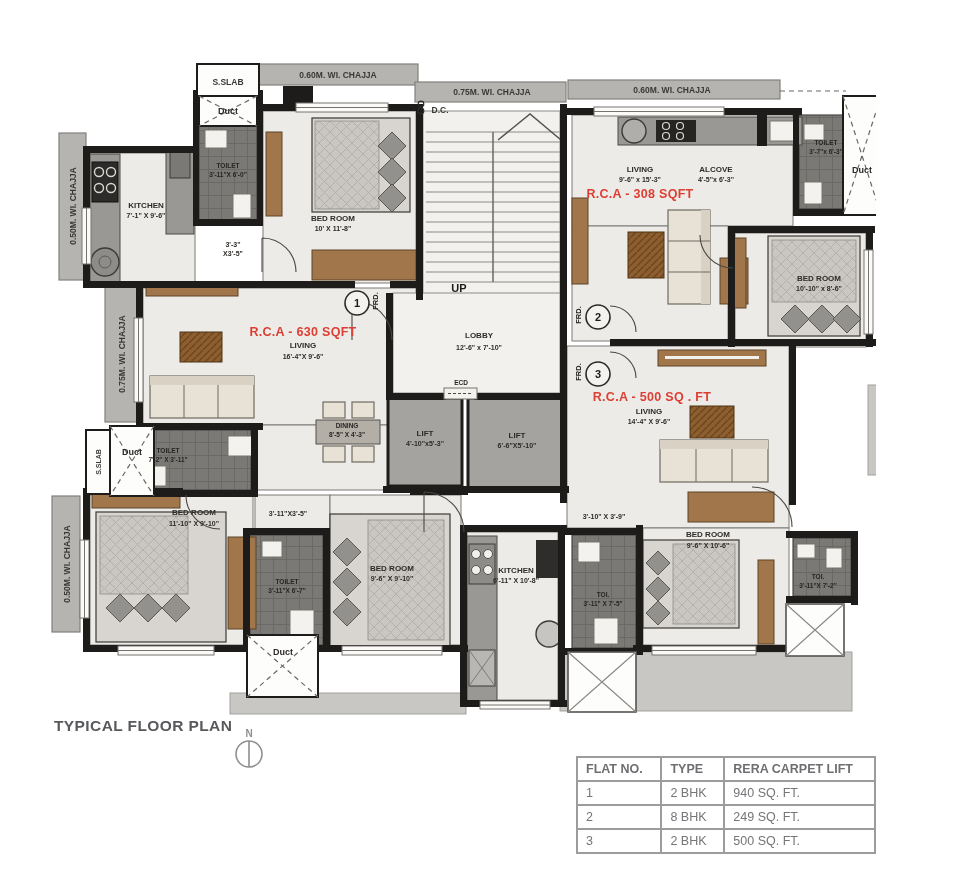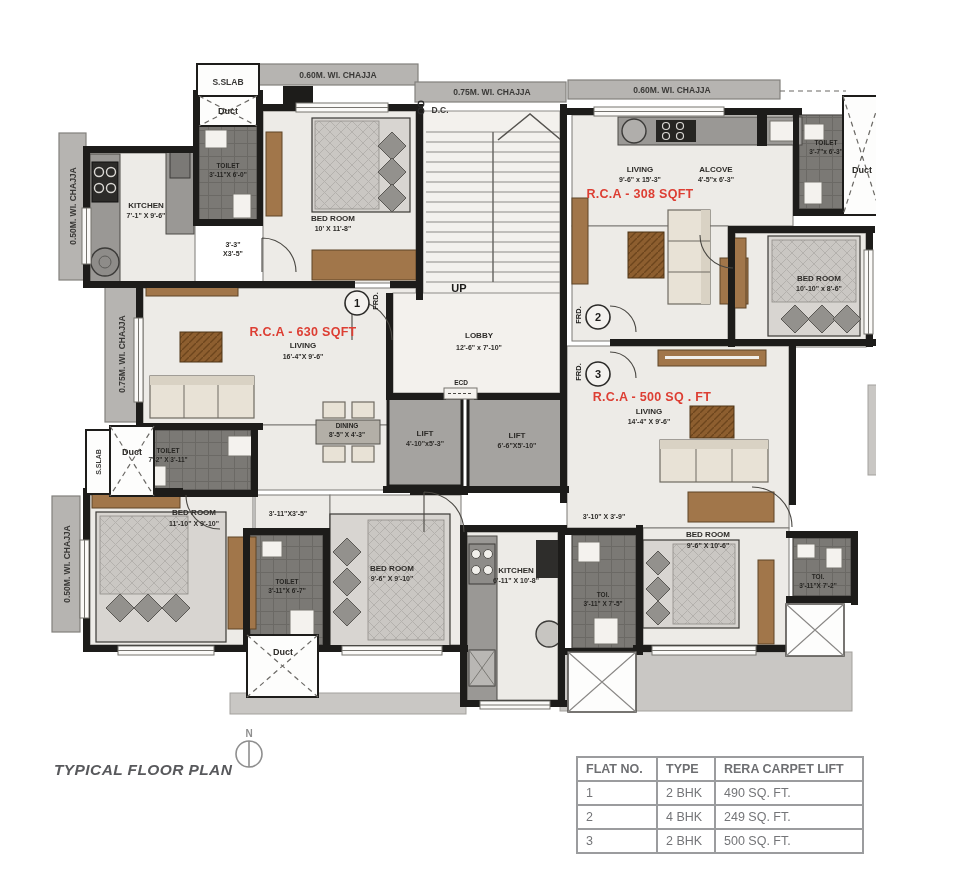--- a/index.html
+++ b/index.html
@@ -33,23 +33,23 @@
   .sofa{fill:#e8e2d6;stroke:#6f6b62;stroke-width:1.2;}
   .sofaback{fill:#d9d2c4;}
   .rug{fill:url(#rug);stroke:#4f3517;stroke-width:1;}
   .counter{fill:#9a9895;stroke:#4c4a47;stroke-width:1;}
   .fix{fill:#f4f2ee;stroke:#76746f;stroke-width:1;}
   .win{fill:#fbfaf8;stroke:#76746f;stroke-width:1;}
   .door{fill:none;stroke:#4a4843;stroke-width:1.1;}
   .xdash{stroke:#6b6965;stroke-width:1.2;stroke-dasharray:5 4;fill:none;}
   .xthin{stroke:#8a8886;stroke-width:1.1;fill:none;}
   
-  .plan-title{position:absolute;left:54px;top:761px;font-size:15.5px;font-weight:bold;color:#58595c;letter-spacing:.4px;font-style:italic;}
+  .plan-title{position:absolute;left:54px;top:717px;font-size:15.5px;font-weight:bold;color:#58595c;letter-spacing:.4px;}
   .flat-table{position:absolute;left:576px;top:756px;border-collapse:collapse;}
-  .flat-table td{border:2px solid #9b9c9e;color:#747578;font-size:12.5px;height:22px;padding:0 0 0 8px;white-space:nowrap;}
+  .flat-table td{border:2px solid #9b9c9e;color:#747578;font-size:12.5px;height:22px;padding:0 9px 0 8px;white-space:nowrap;}
   .flat-table tr.hdr td{font-weight:bold;color:#6e6f72;}
   .col-flat{width:70px;}
   .col-type{width:48px;}
   .col-area{width:138px;}
 </style>
 </head>
 <body>
 
 <div class="stage">
 <svg width="964" height="878" viewBox="0 0 964 878">
@@ -429,25 +429,25 @@
 <table class="flat-table">
   <tbody>
     <tr class="hdr">
       <td class="col-flat">FLAT NO.</td>
       <td class="col-type">TYPE</td>
       <td class="col-area">RERA CARPET LIFT</td>
     </tr>
     <tr>
       <td>1</td>
       <td>2 BHK</td>
-      <td>490 SQ. FT.</td>
+      <td>940 SQ. FT.</td>
     </tr>
     <tr>
       <td>2</td>
-      <td>4 BHK</td>
+      <td>8 BHK</td>
       <td>249 SQ. FT.</td>
     </tr>
     <tr>
       <td>3</td>
       <td>2 BHK</td>
       <td>500 SQ. FT.</td>
     </tr>
   </tbody>
 </table>
 </div>

